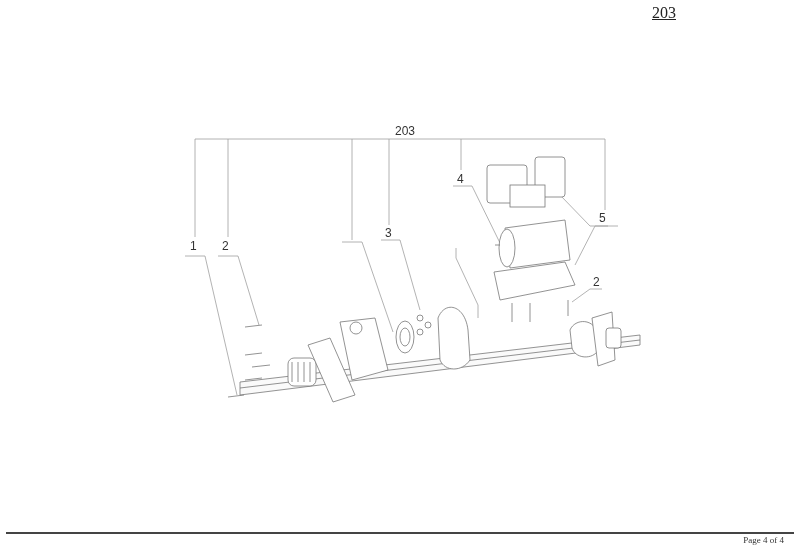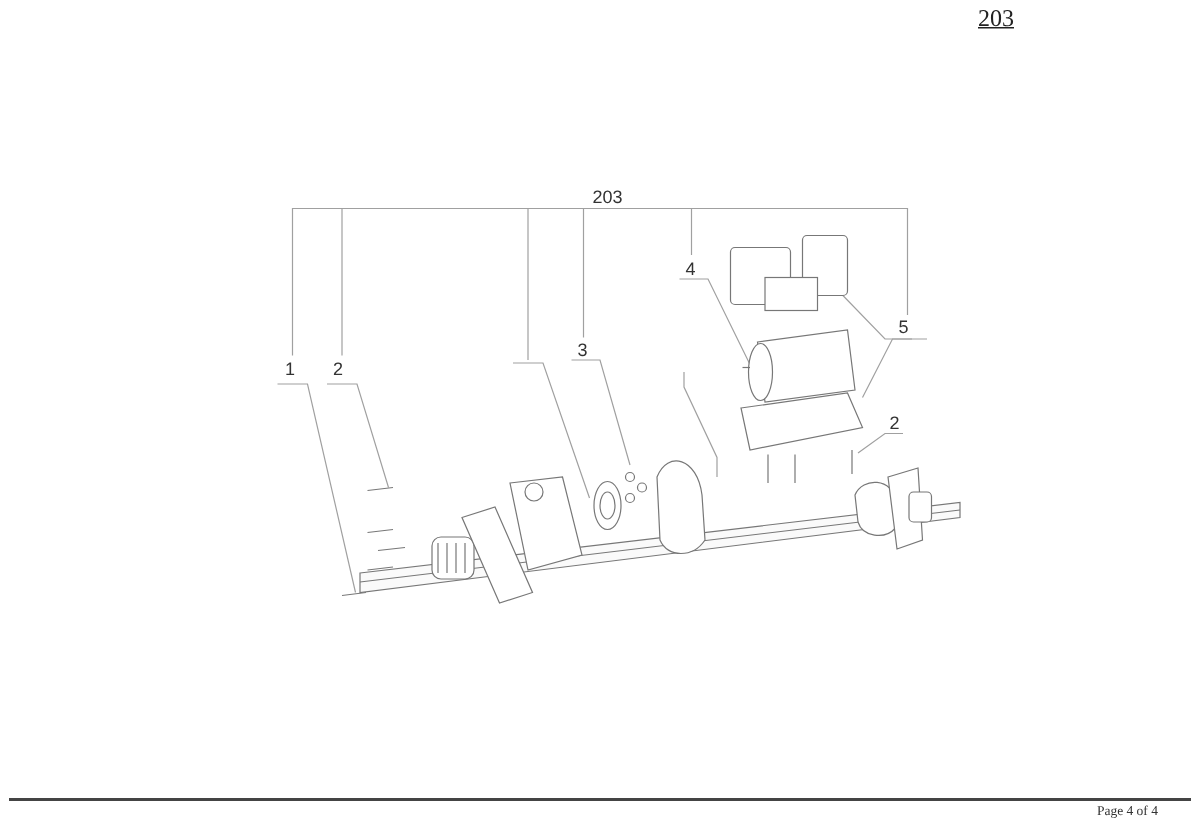--- a/index.html
+++ b/index.html
@@ -2,21 +2,21 @@
 <html><head>
 <meta charset="utf-8">
 <style>
   html, body { margin: 0; padding: 0; background: #ffffff; }
   body { width: 800px; height: 547px; position: relative; overflow: hidden; font-family: "Liberation Serif", serif; color: #222; }
   .page-number { position: absolute; left: 652px; top: 4px; font-size: 16px; text-decoration: underline; color: #222; }
   .diagram { position: absolute; left: 0; top: 0; width: 800px; height: 520px; }
   .callout { font-family: "Liberation Sans", sans-serif; font-size: 12px; fill: #333; }
   .footer-rule { position: absolute; left: 6px; top: 532px; width: 295px; height: 2px; background: #444; }
   .footer-rule.full { width: 788px; }
-  .footer-text { position: absolute; right: 28px; top: 535px; font-size: 9px; color: #333; }
+  .footer-text { position: absolute; right: 16px; top: 535px; font-size: 9px; color: #333; }
 </style>
 </head>
 <body>
 
 <div class="page-number">203</div>
 
 <svg class="diagram" viewBox="0 0 800 520" xmlns="http://www.w3.org/2000/svg">
 
   <text class="callout" x="395" y="135">203</text>
   <g stroke="#a0a0a0" stroke-width="0.8" fill="none">

